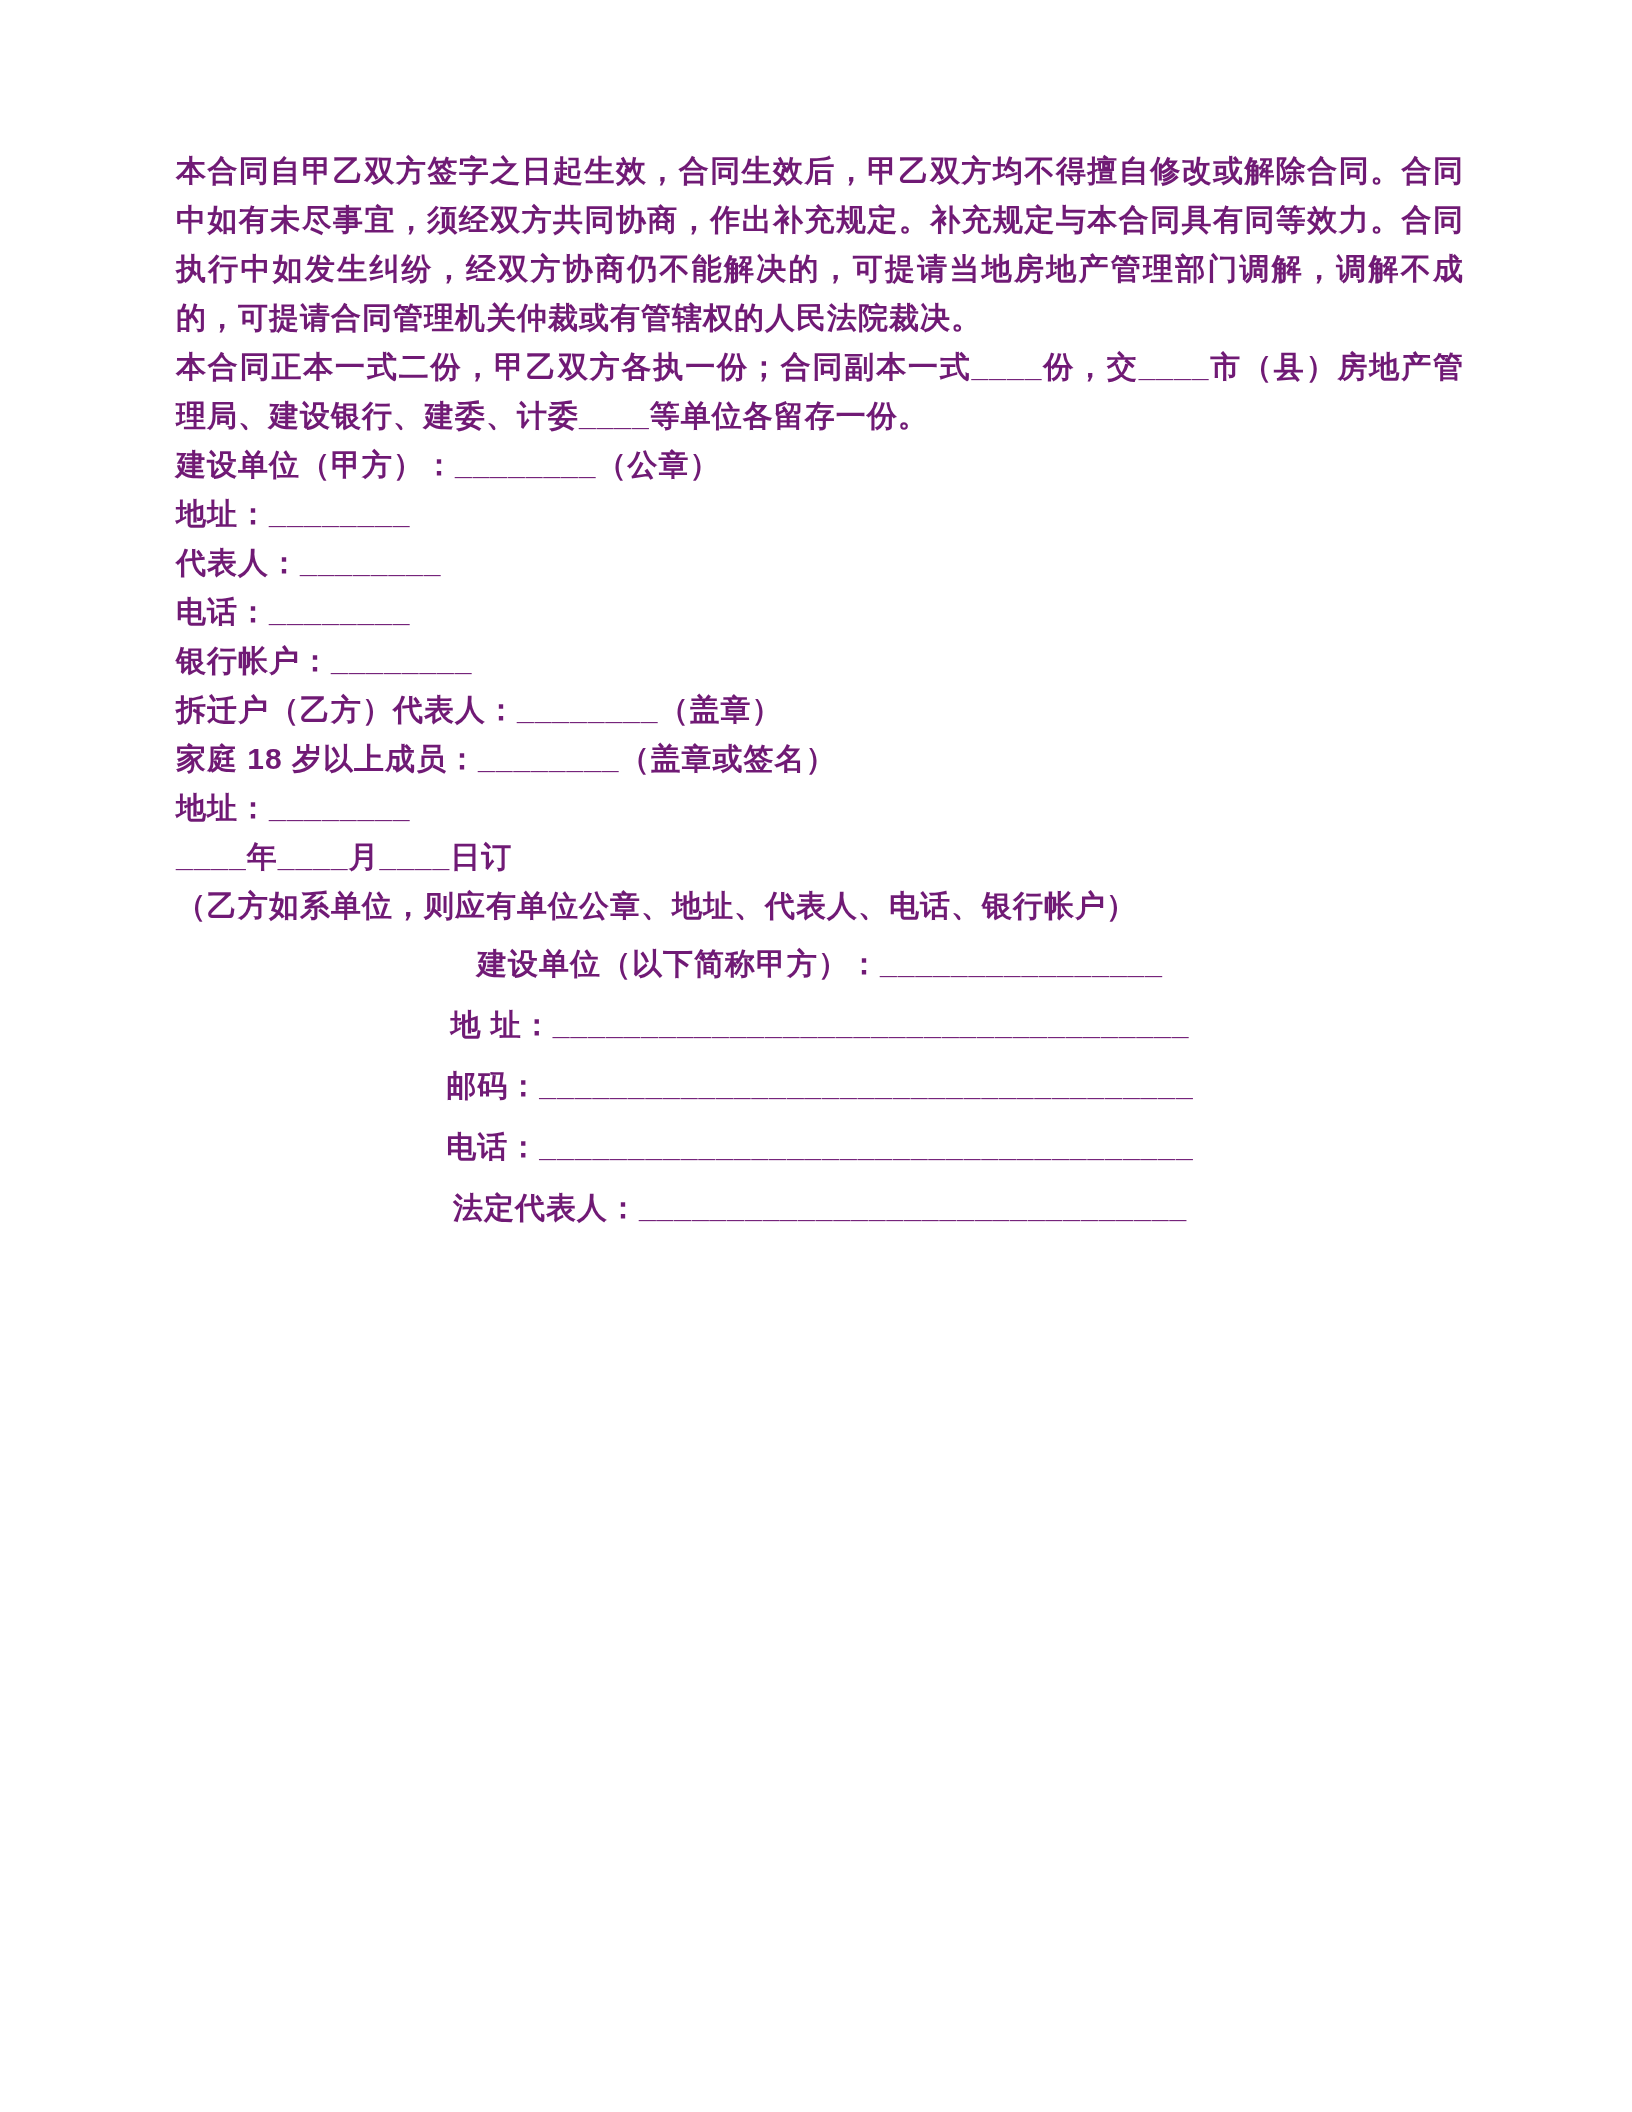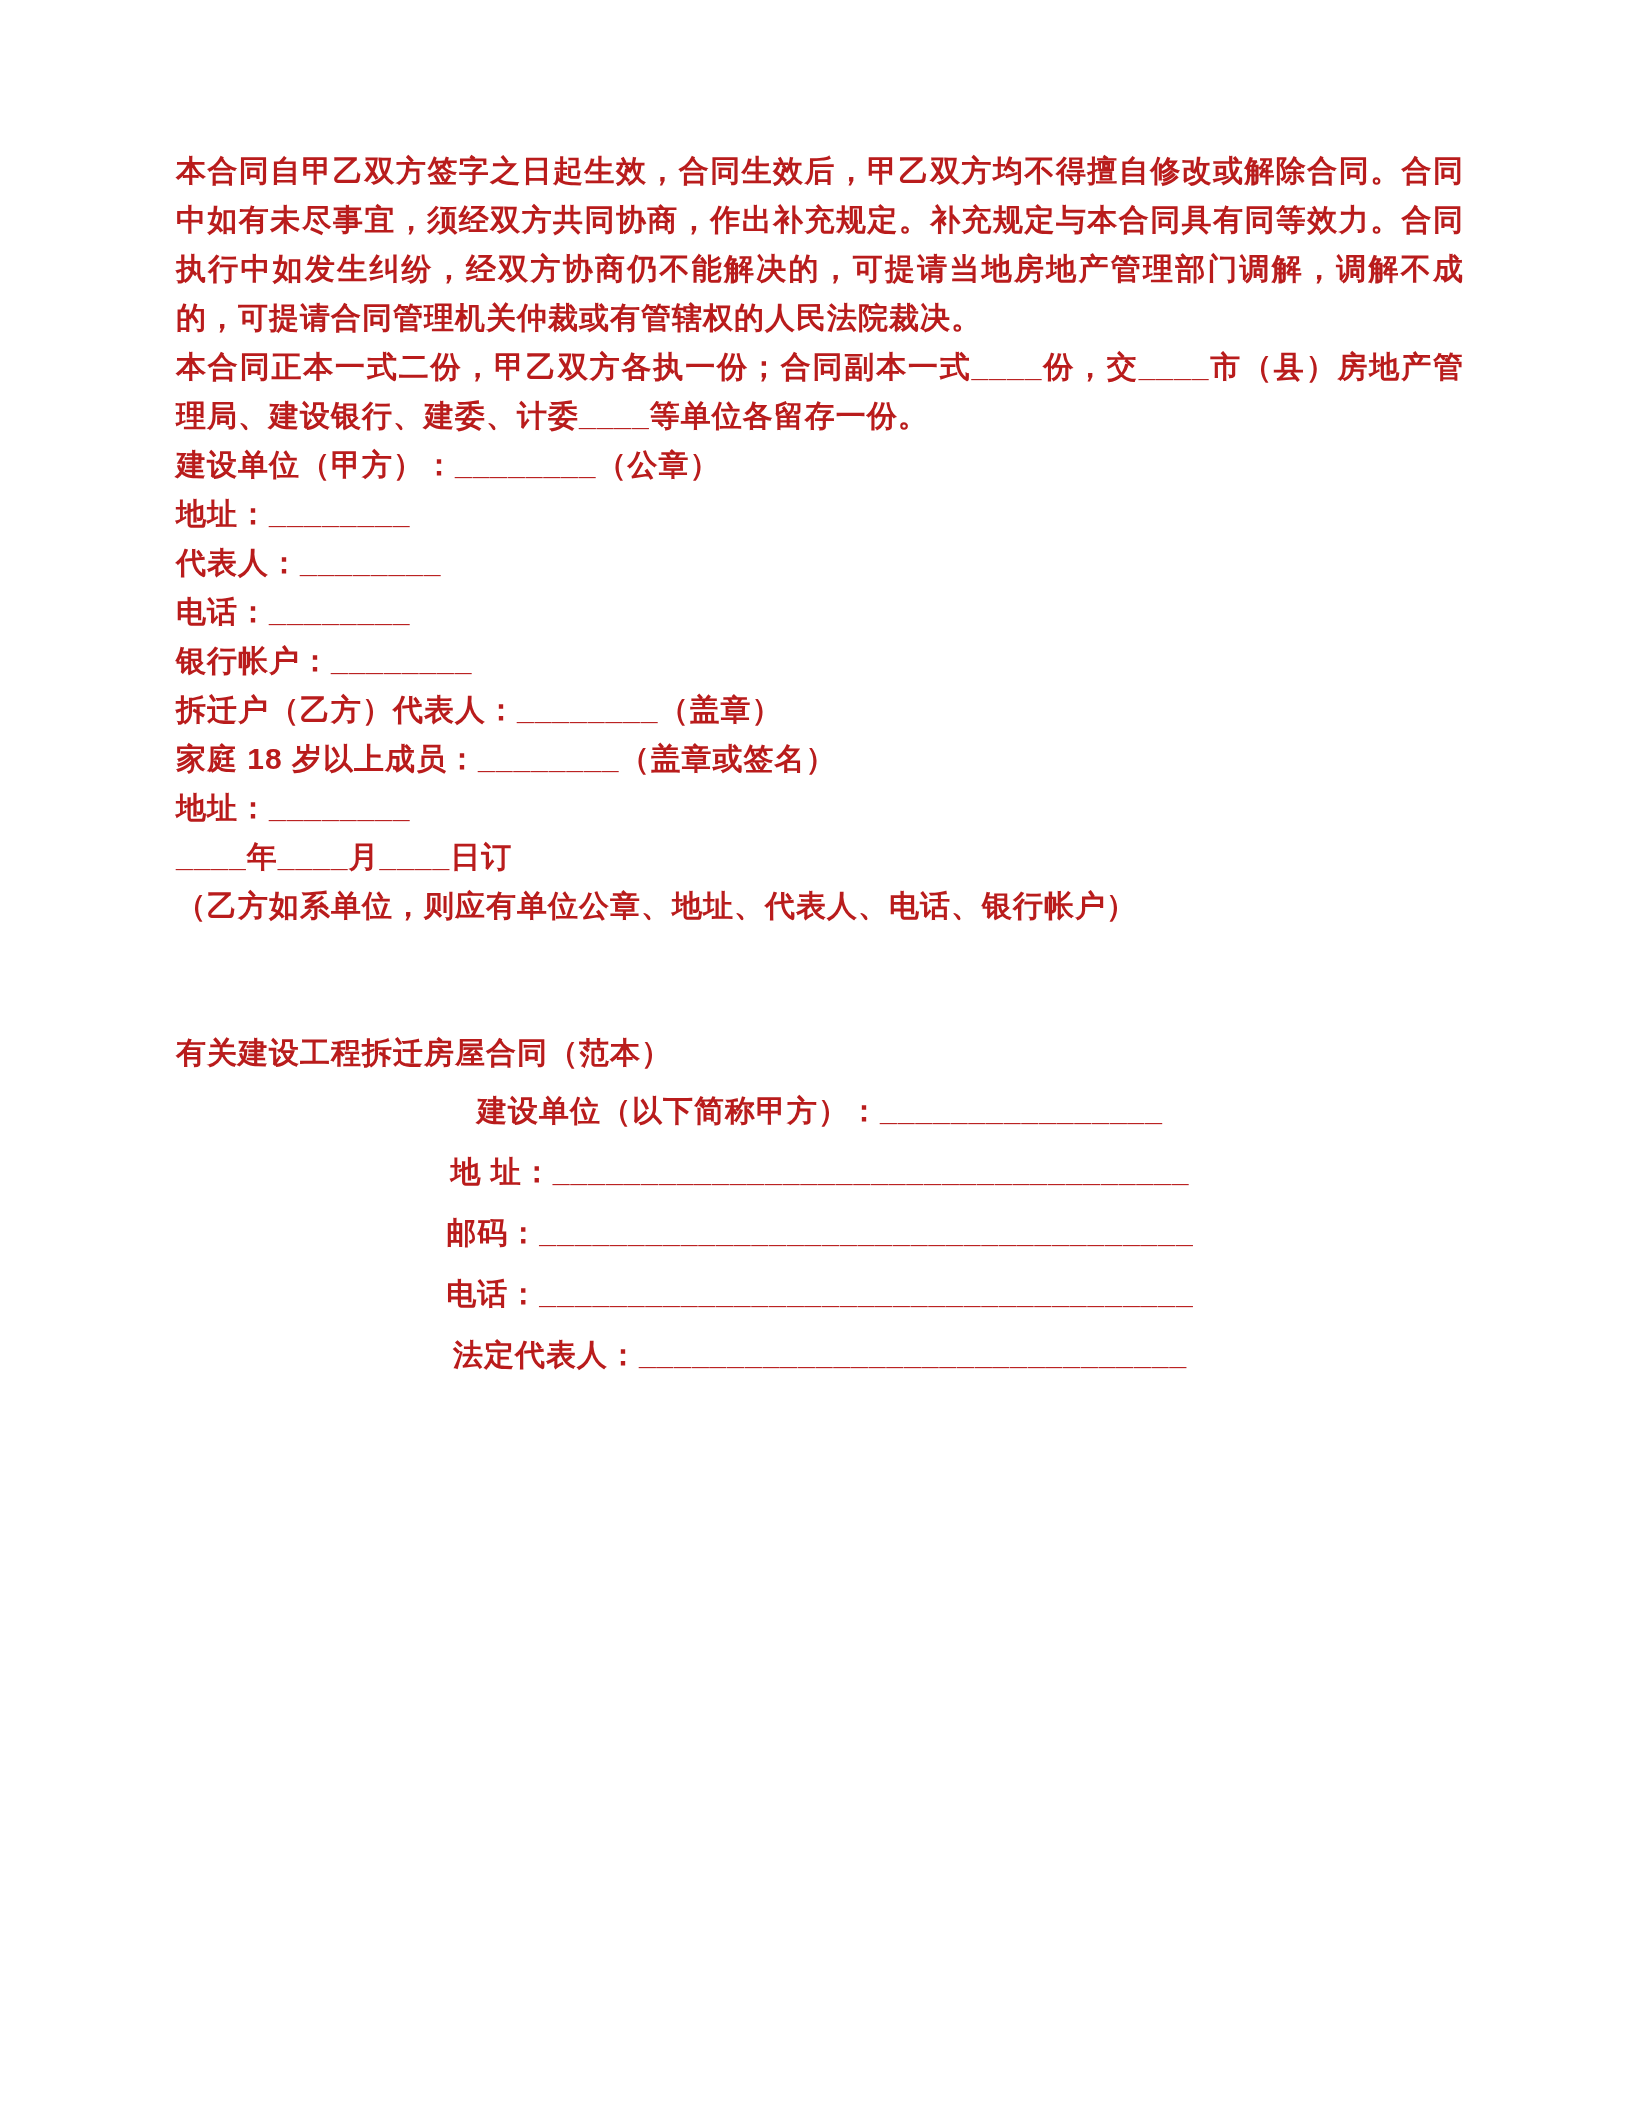--- a/index.html
+++ b/index.html
@@ -27,21 +27,21 @@
   }
   .doc {
     width: 100%;
   }
   .line {
     margin: 0;
     font-size: 30px;
     font-weight: 700;
     line-height: 49px;
     letter-spacing: 1px;
-    color: #b91c1c;
+    color: #701a75;
     white-space: normal;
     word-break: break-all;
   }
   .body-par {
     text-align: justify;
     text-align-last: left;
   }
   .field-line {
     line-height: 49px;
   }
@@ -68,21 +68,20 @@
     <p class="line field-line">地址：________</p>
     <p class="line field-line">代表人：________</p>
     <p class="line field-line">电话：________</p>
     <p class="line field-line">银行帐户：________</p>
     <p class="line field-line">拆迁户（乙方）代表人：________（盖章）</p>
     <p class="line field-line">家庭 18 岁以上成员：________（盖章或签名）</p>
     <p class="line field-line">地址：________</p>
     <p class="line field-line">____年____月____日订</p>
     <p class="line field-line">（乙方如系单位，则应有单位公章、地址、代表人、电话、银行帐户）</p>
 
-    <p class="line section-gap">有关建设工程拆迁房屋合同（范本）</p>
 
     <p class="line wide-line">建设单位（以下简称甲方）：________________</p>
     <p class="line wide-line">地 址：____________________________________</p>
     <p class="line wide-line">邮码：_____________________________________</p>
     <p class="line wide-line">电话：_____________________________________</p>
     <p class="line wide-line">法定代表人：_______________________________</p>
 
   </div>
 </div>
 

